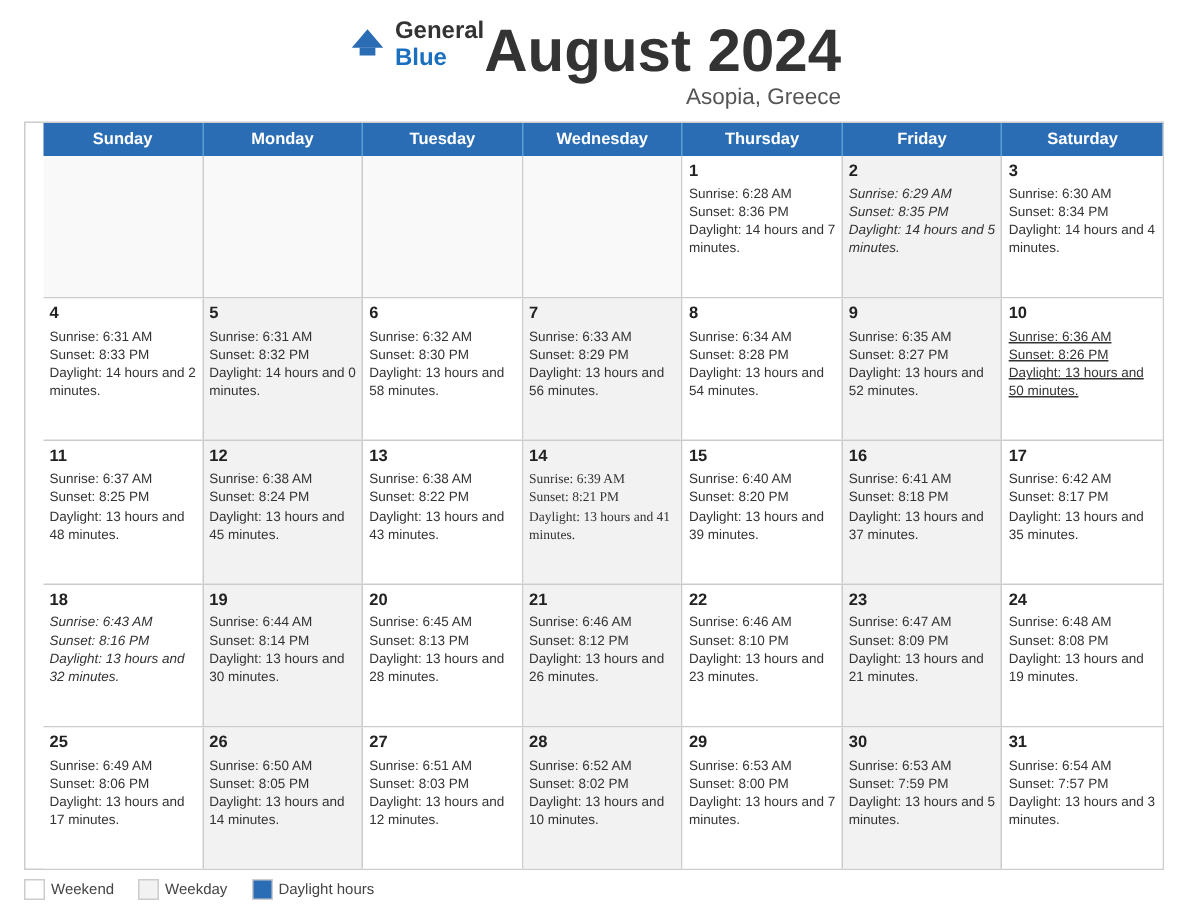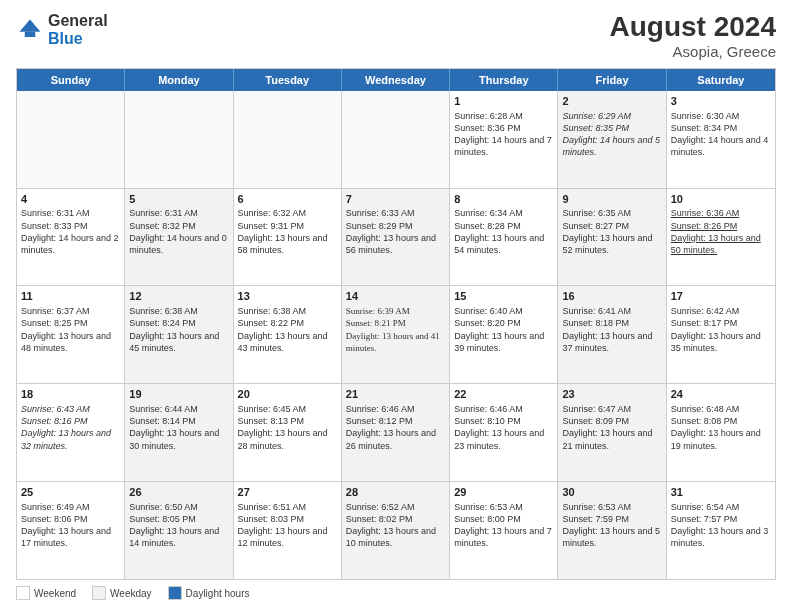--- a/index.html
+++ b/index.html
@@ -12,21 +12,21 @@
     }
     .page {
       width: 792px;
       height: 612px;
       padding: 12px 16px;
       display: flex;
       flex-direction: column;
     }
     .header {
       display: flex;
-      justify-content: space-between;
+      justify-content: center;
       align-items: flex-start;
       margin-bottom: 8px;
     }
     .logo {
       display: flex;
       align-items: center;
       gap: 4px;
     }
     .logo-text {
       display: flex;
@@ -44,34 +44,35 @@
       color: #1a6fbe;
     }
     .logo-icon {
       width: 28px;
       height: 28px;
     }
     .title-area {
       text-align: right;
     }
     .main-title {
-      font-size: 28px;
+      font-size: 40px;
       font-weight: bold;
       color: #333;
       line-height: 1.1;
     }
     .subtitle {
       font-size: 15px;
       color: #555;
     }
     .calendar {
       flex: 1;
       display: flex;
       flex-direction: column;
       border: 1px solid #ccc;
+      padding-left: 12px;
     }
     .cal-header {
       display: grid;
       grid-template-columns: repeat(7, 1fr);
       background: #2a6db5;
     }
     .cal-header-cell {
       color: white;
       font-size: 11px;
       font-weight: bold;
@@ -180,21 +181,21 @@
 Daylight: 14 hours and 4 minutes.</span></div>
         </div>
         <div class="cal-row">
           <div class="cal-cell"><span class="day-num">4</span><span style="white-space: pre-line;">Sunrise: 6:31 AM
 Sunset: 8:33 PM
 Daylight: 14 hours and 2 minutes.</span></div>
           <div class="cal-cell shaded"><span class="day-num">5</span><span style="white-space: pre-line;">Sunrise: 6:31 AM
 Sunset: 8:32 PM
 Daylight: 14 hours and 0 minutes.</span></div>
           <div class="cal-cell"><span class="day-num">6</span><span style="white-space: pre-line;">Sunrise: 6:32 AM
-Sunset: 9:31 PM
+Sunset: 8:30 PM
 Daylight: 13 hours and 58 minutes.</span></div>
           <div class="cal-cell shaded"><span class="day-num">7</span><span style="white-space: pre-line;">Sunrise: 6:33 AM
 Sunset: 8:29 PM
 Daylight: 13 hours and 56 minutes.</span></div>
           <div class="cal-cell"><span class="day-num">8</span><span style="white-space: pre-line;">Sunrise: 6:34 AM
 Sunset: 8:28 PM
 Daylight: 13 hours and 54 minutes.</span></div>
           <div class="cal-cell shaded"><span class="day-num">9</span><span style="white-space: pre-line;">Sunrise: 6:35 AM
 Sunset: 8:27 PM
 Daylight: 13 hours and 52 minutes.</span></div>

